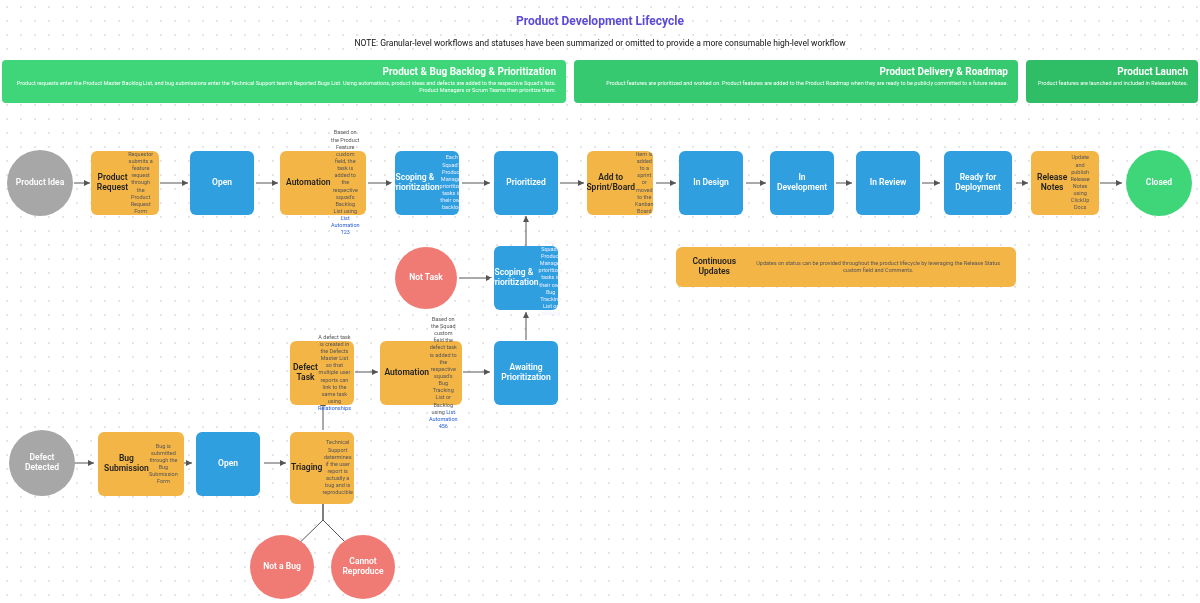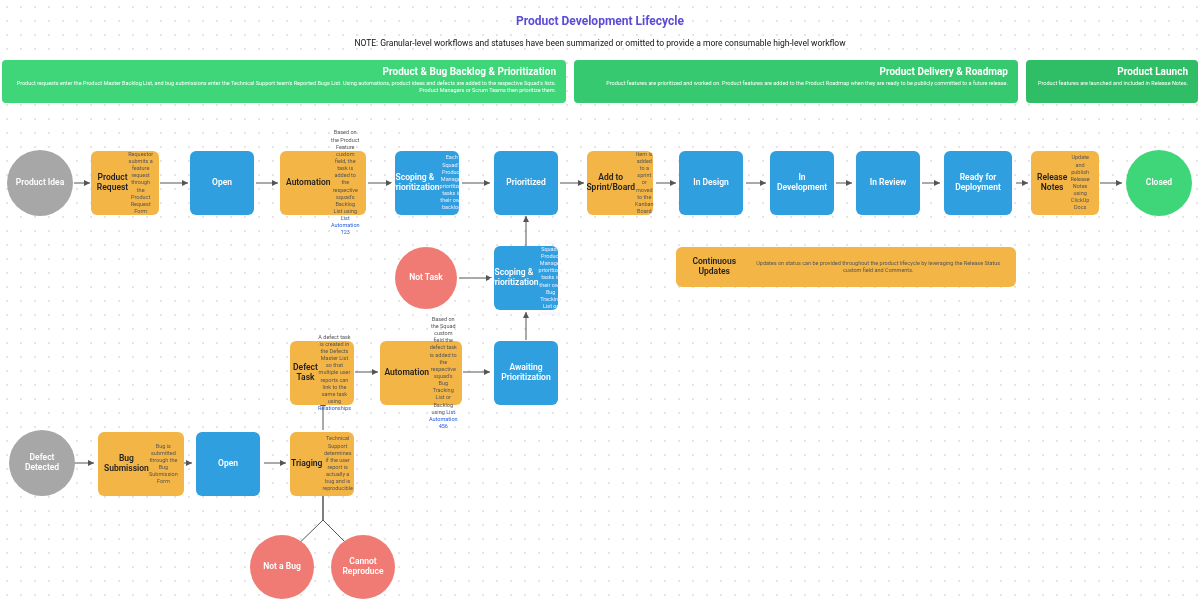--- a/index.html
+++ b/index.html
@@ -199,21 +199,21 @@
 <div class="node circle c-gray" style="left:9px; top:430px; width:66px; height:66px">
       <div class="t">Defect Detected</div>
     </div>
 <div class="node c-orange" style="left:98px; top:432px; width:86px; height:64px">
       <div class="t">Bug Submission</div>
       <div class="d">Bug is submitted through the Bug Submission Form</div>
     </div>
 <div class="node c-blue" style="left:196px; top:432px; width:64px; height:64px">
       <div class="t">Open</div>
     </div>
-<div class="node c-orange" style="left:290px; top:432px; width:64px; height:64px">
+<div class="node c-orange" style="left:290px; top:432px; width:64px; height:72px">
       <div class="t">Triaging</div>
       <div class="d">Technical Support determines if the user report is actually a bug and is reproducible</div>
     </div>
 <div class="node circle c-red" style="left:250px; top:535px; width:64px; height:64px">
       <div class="t">Not a Bug</div>
     </div>
 <div class="node circle c-red" style="left:331px; top:535px; width:64px; height:64px">
       <div class="t">Cannot Reproduce</div>
     </div>
 

